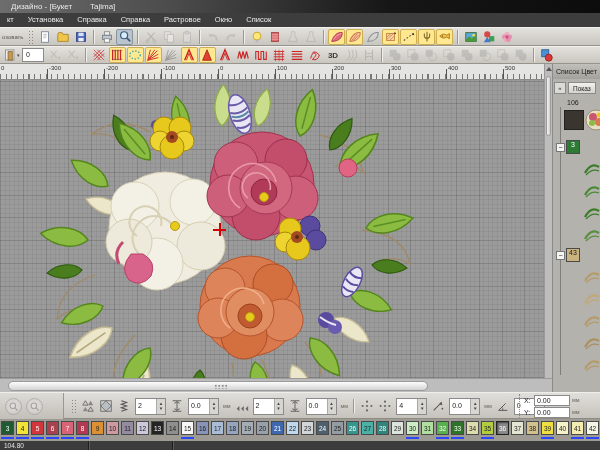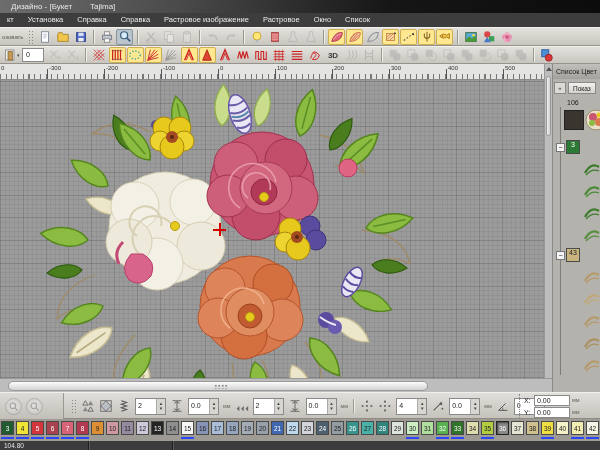--- a/index.html
+++ b/index.html
@@ -114,21 +114,20 @@
 </style>
 </head>
 <body>
 
 <div id="titlebar" class="abs">Дизайно - [Букет        Tajima]</div>
 <div id="menubar" class="abs">
     <div class="menu-item">кт</div>
     <div class="menu-item">Установка</div>
     <div class="menu-item">Справка</div>
     <div class="menu-item">Справка</div>
-    <div class="menu-item">Растровое изображение</div>
     <div class="menu-item">Растровое</div>
     <div class="menu-item">Окно</div>
     <div class="menu-item">Список</div>
   </div>
 <div id="toolbar-row1" class="abs tbrow">
   <span class="frag-label">озовать</span>
 <div class="tbhandle"></div>
     <div class="tbtn">
       <svg width="14" height="14" viewBox="0 0 16 16">
         <rect x="4" y="2" width="8" height="12" fill="#fff" stroke="#7a8494"></rect>

